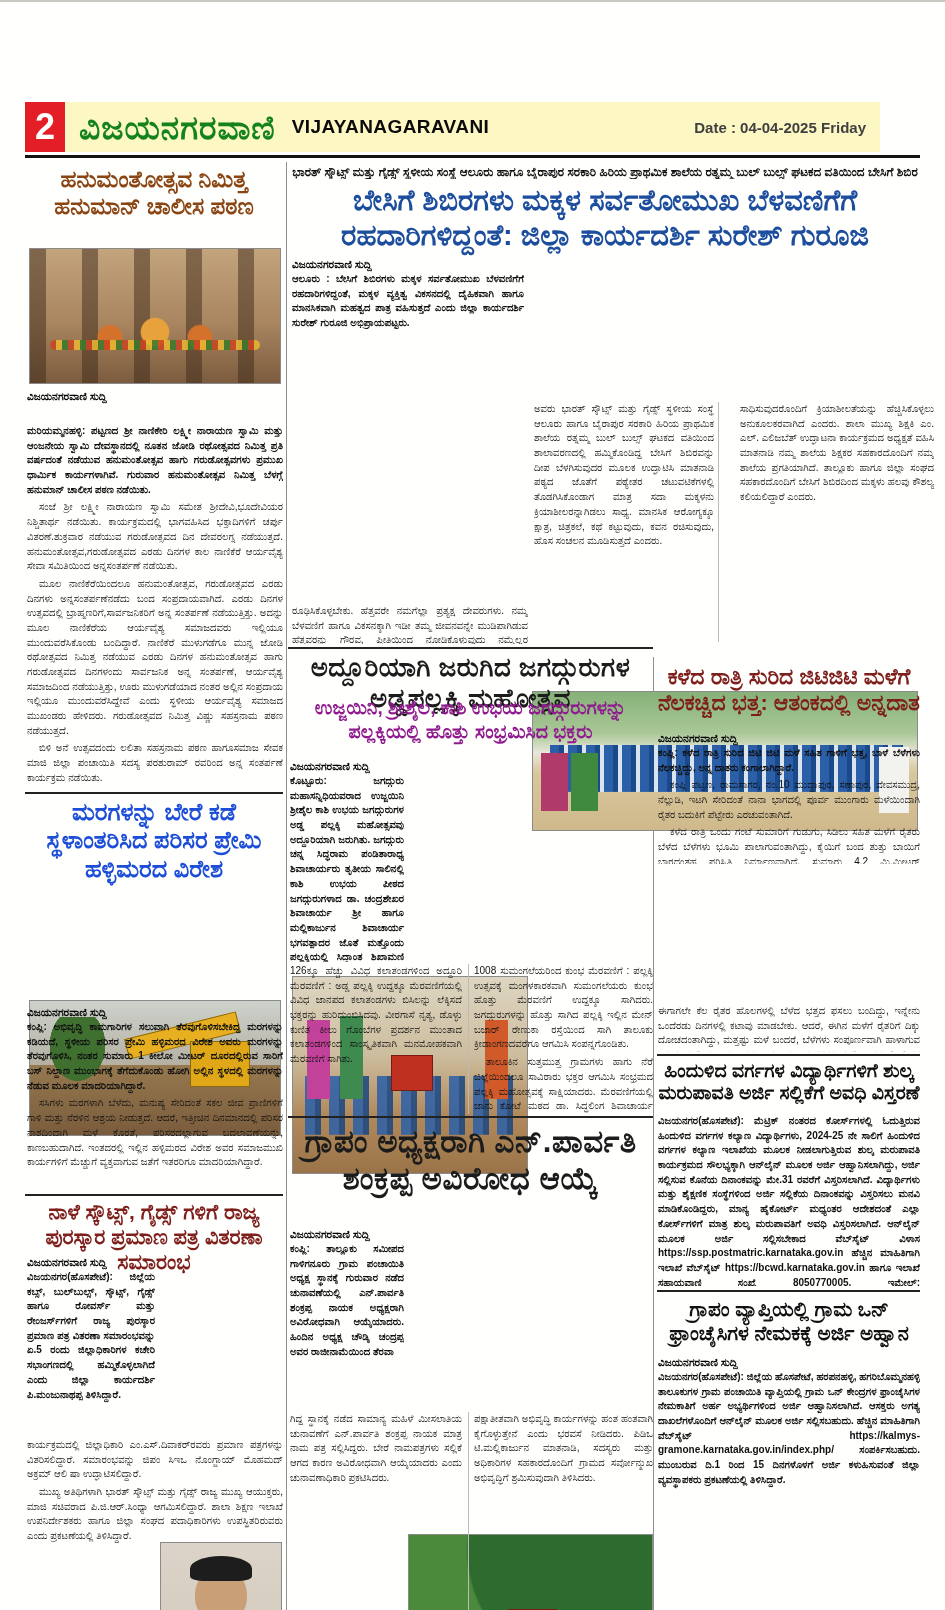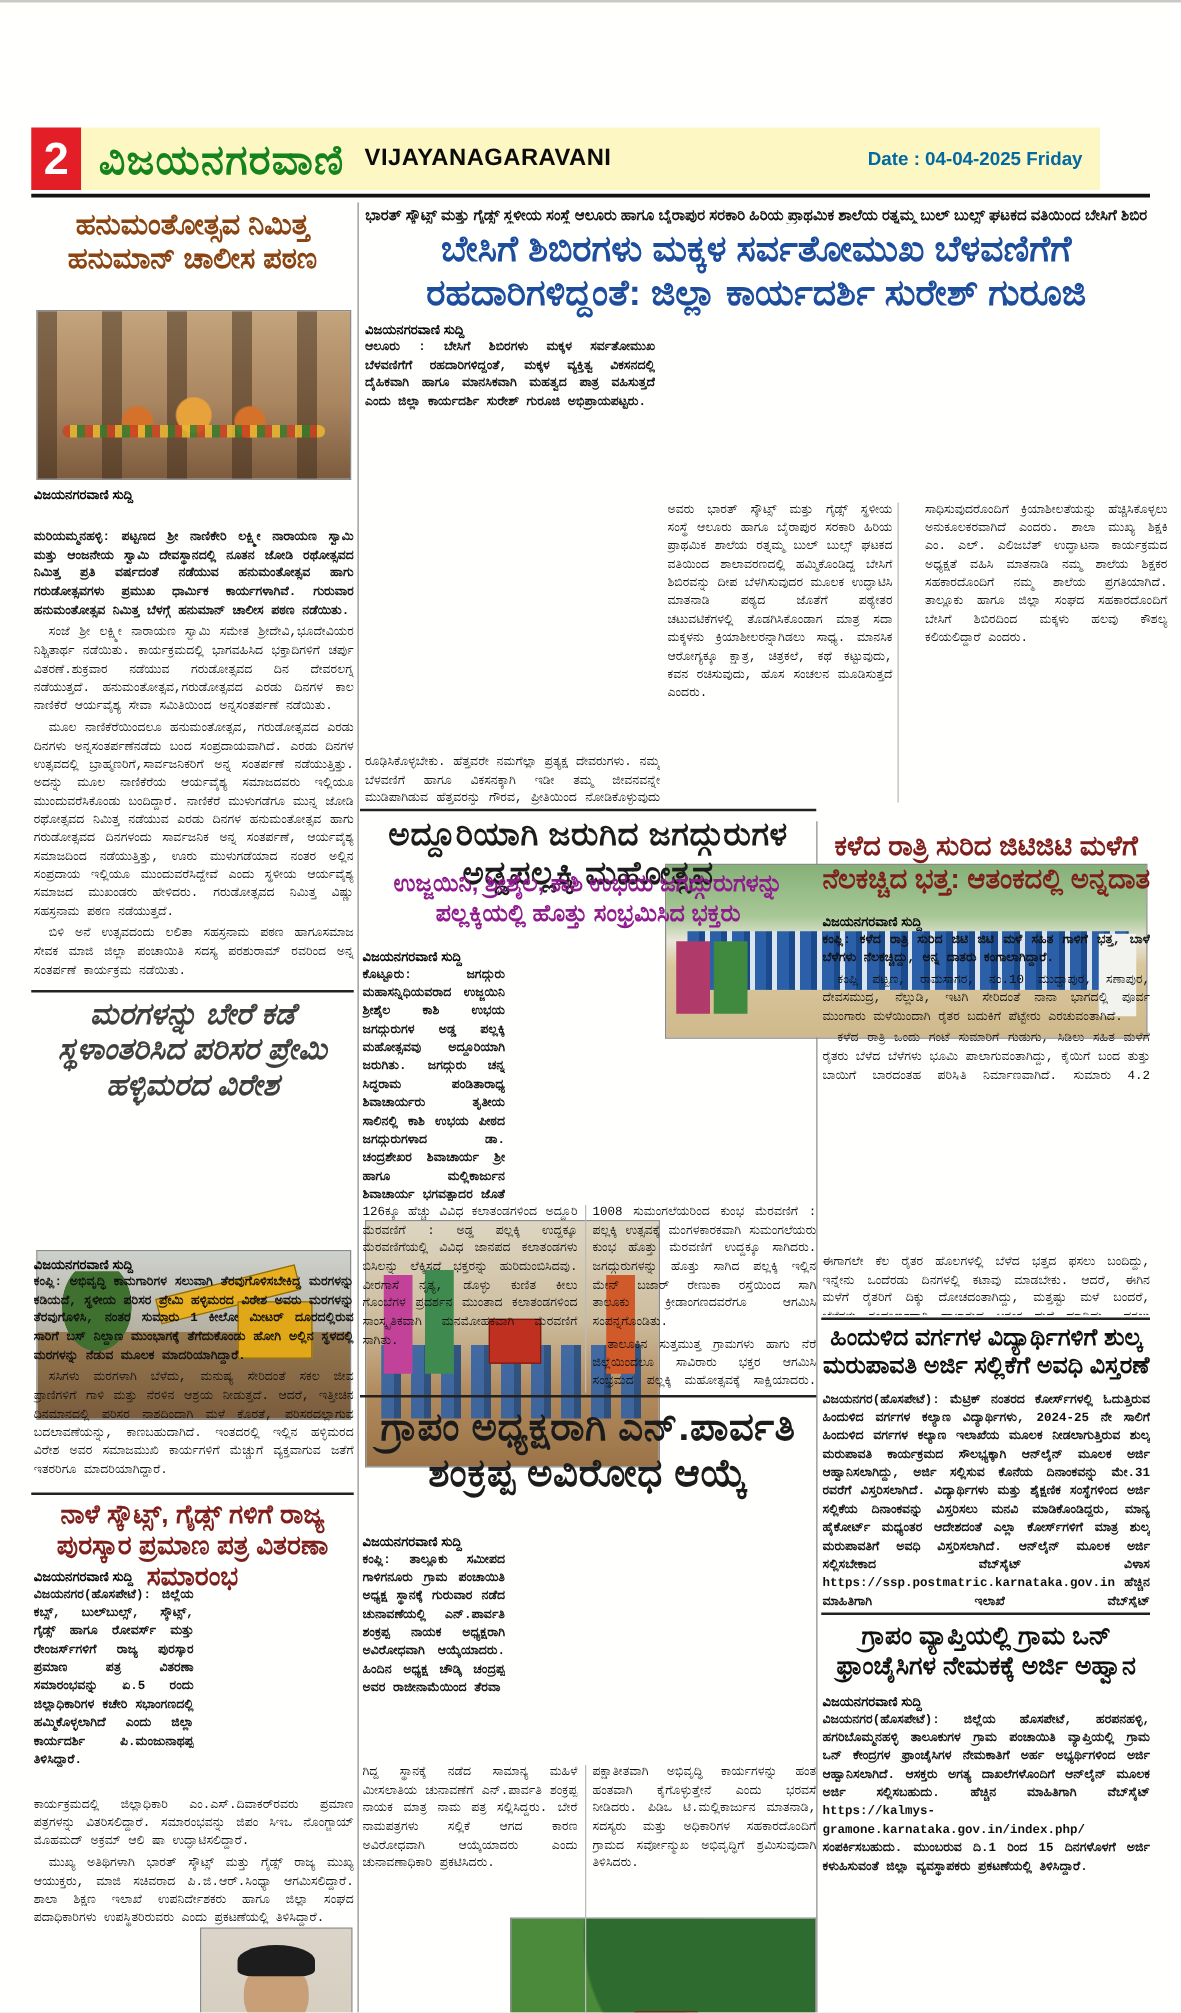--- a/index.html
+++ b/index.html
@@ -5,38 +5,38 @@
   html,body{margin:0;padding:0;background:#e9e9e6;}
   *{box-sizing:border-box;font-family:"Liberation Sans",sans-serif;}
   #page{position:relative;width:945px;height:1610px;margin:0 auto;background:#fffffd;overflow:hidden;border-top:2px solid #c9c9c4;}
   .abs{position:absolute;}
   
   .pageno{background:#e31e26;color:#fff;font-weight:bold;font-size:36px;display:flex;align-items:center;justify-content:center;}
   .banner{background:#fcf7c3;display:flex;align-items:center;padding:0 14px;}
   .mast-kn{color:#14831c;font-weight:bold;font-size:33px;letter-spacing:1px;line-height:1;}
   .mast-en{color:#0b0b0b;font-weight:bold;font-size:19px;margin-left:16px;letter-spacing:.4px;}
   .mast-tag{color:#111;font-weight:bold;font-size:17px;margin-left:7px;letter-spacing:.3px;}
-  .date{margin-left:auto;font-weight:bold;font-size:15px;color:#0369a1;}
+  .date{margin-left:auto;font-weight:bold;font-size:15px;color:#404040;}
   .rule-h{background:#141414;}
   .rule-v{background:#8f8f8f;width:1px;}
   .rule-thin{background:#222;height:2px;}
   
   .hl{font-weight:bold;text-align:center;line-height:1.18;}
   .hl-brown{color:#8a4513;font-size:23px;}
   .hl-blue{color:#1d4e9e;font-size:29px;line-height:1.2;}
-  .hl-black{color:#404040;font-size:24px;font-style:italic;}
+  .hl-black{color:#1d4ed8;font-size:24px;}
   .hl-maroon{color:#7e1f1c;font-size:21px;}
   .hl-outline{color:#1c1c1c;font-size:26px;letter-spacing:.5px;}
   .hl-big{color:#1c1c1c;font-size:31px;letter-spacing:.5px;}
   .hl-sub{color:#8f1b8f;font-size:19px;font-weight:bold;text-align:center;line-height:1.25;}
   .kicker{font-size:12px;font-weight:bold;color:#111;text-align:center;white-space:nowrap;overflow:hidden;}
   
   .body-txt{font-size:10px;line-height:1.47;color:#101010;text-align:justify;overflow:hidden;}
   .byline{font-weight:bold;font-size:10.5px;color:#000;}
-  .para{margin:0 0 3px 0;text-indent:12px;font-family:Liberation Mono, monospace;}
+  .para{margin:0 0 3px 0;text-indent:12px;}
   .para.first{text-indent:0;}
   .lead{font-weight:bold;}
   
   .photo{border:1px solid #8a8a8a;position:relative;overflow:hidden;}
   .ph-temple{background:
     radial-gradient(circle at 50% 62%, #e8a23c 0 9%, rgba(0,0,0,0) 10%),
     radial-gradient(circle at 32% 66%, #d4722c 0 6%, rgba(0,0,0,0) 7%),
     radial-gradient(circle at 68% 66%, #d4722c 0 6%, rgba(0,0,0,0) 7%),
     repeating-linear-gradient(90deg, rgba(62,42,26,.5) 0 16px, rgba(0,0,0,0) 16px 52px),
     linear-gradient(#c3a47c 0%, #a98560 55%, #7c5c3e 100%);}

